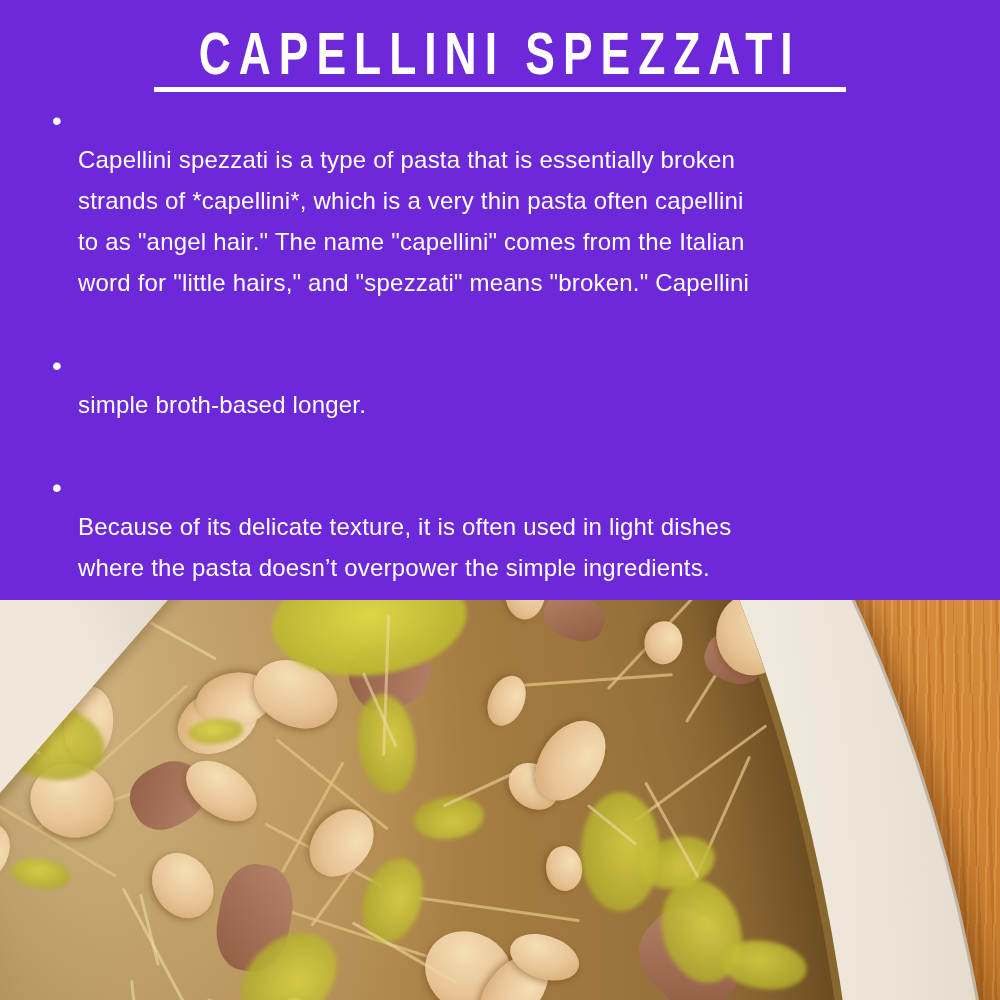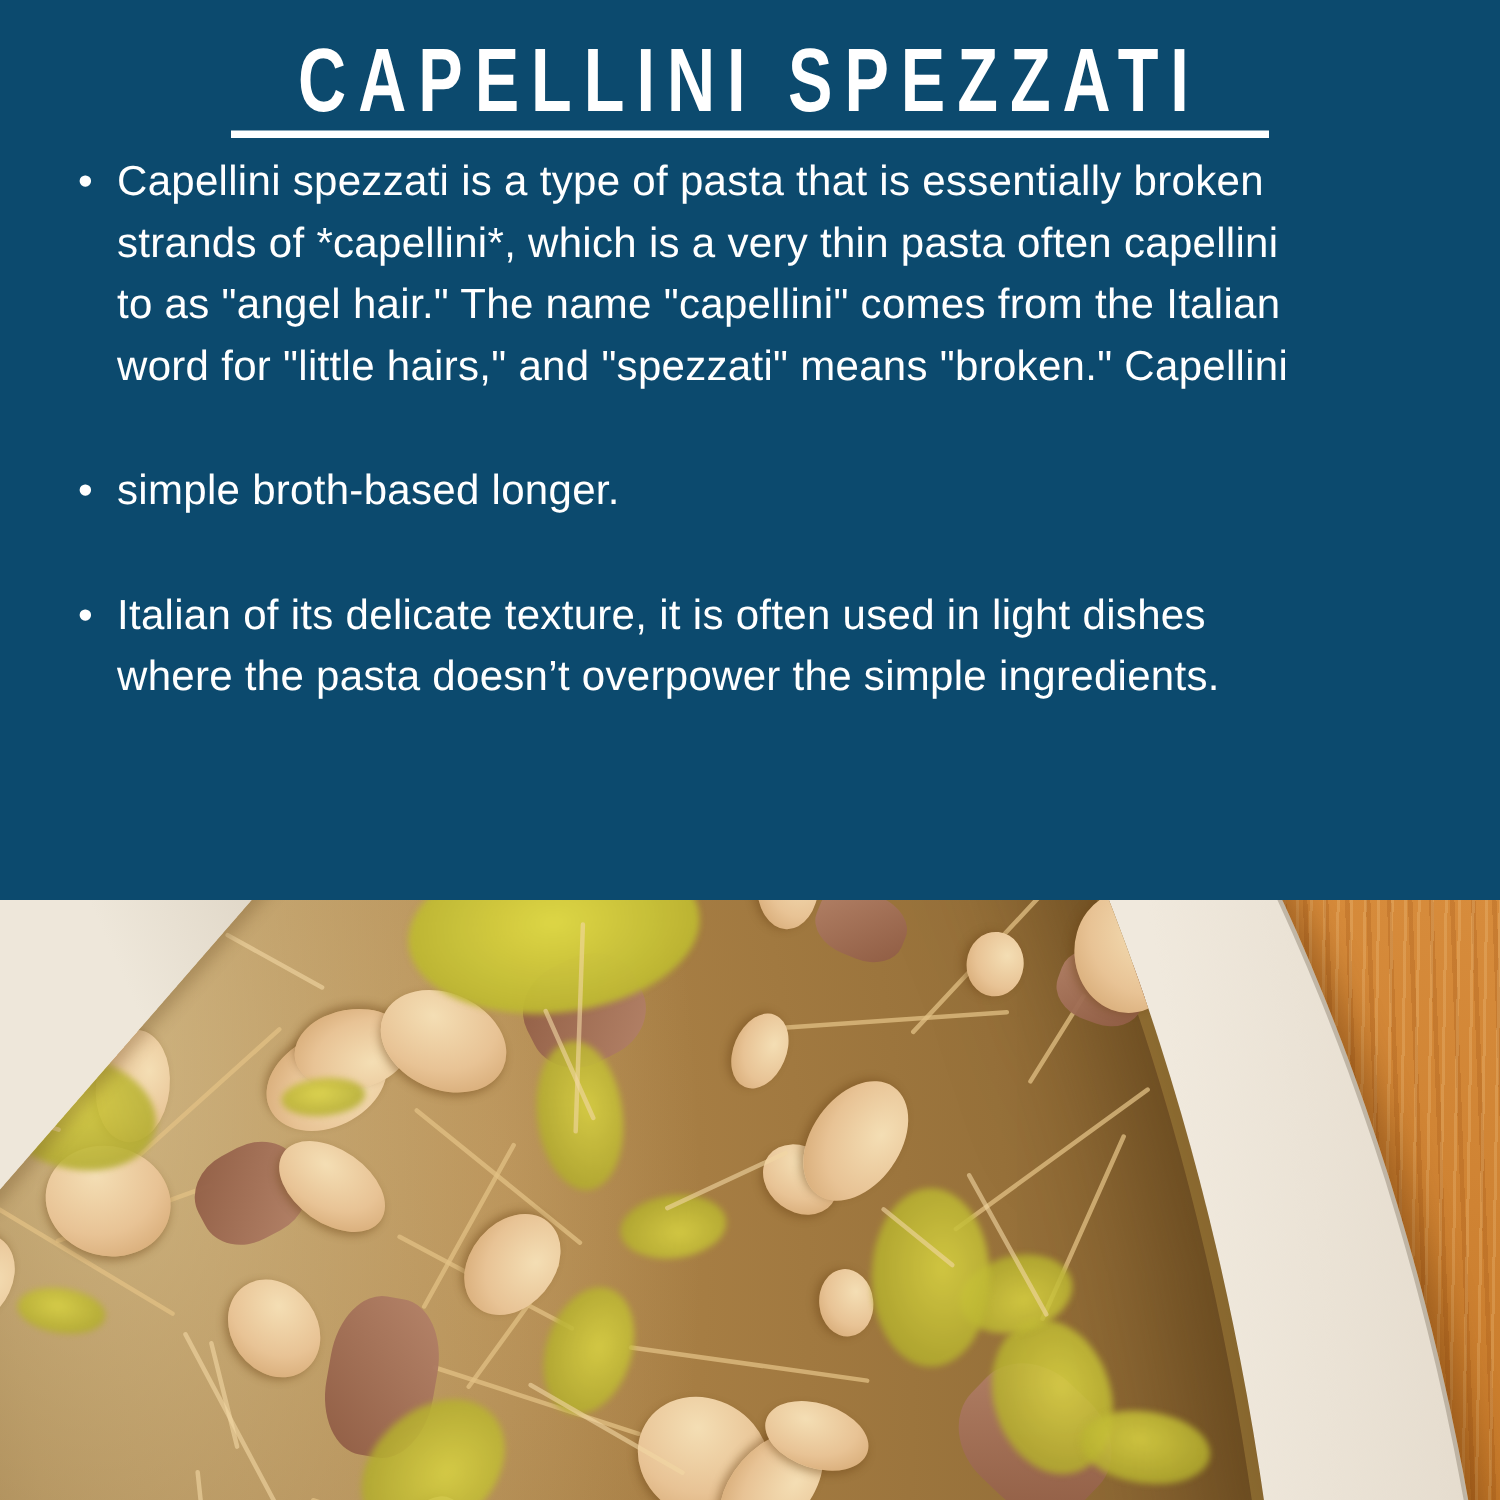--- a/index.html
+++ b/index.html
@@ -1,29 +1,29 @@
 <!DOCTYPE html>
 <html><head>
 <meta charset="utf-8">
 <style>
   html,body{margin:0;padding:0;background:#000;}
-  .card{position:relative;width:1000px;height:1000px;background:#0c4a6e;overflow:hidden;
+  .card{position:relative;width:1000px;height:1000px;background:#6d28d9;overflow:hidden;
         font-family:"Liberation Sans","DejaVu Sans",sans-serif;}
 
   
   .title-block{text-align:center;padding-top:24px;}
   .title-text{display:inline-block;color:#ffffff;font-weight:bold;font-size:60px;line-height:60px;
               letter-spacing:0.18em;white-space:nowrap;transform:scaleX(0.74);transform-origin:center;}
   .title-underline{width:692px;height:5px;background:#ffffff;margin:3px auto 0 auto;}
 
   
   .bullets{margin-top:8px;padding:0 40px 0 52px;color:#ffffff;}
   .bullet-item{display:flex;margin-bottom:42px;}
   .bullet-marker{width:26px;flex:0 0 26px;font-size:28px;line-height:41px;}
-  .bullet-text{font-size:28px;line-height:41px;letter-spacing:0.2px;}
+  .bullet-text{font-size:24px;line-height:41px;letter-spacing:0.2px;margin-top:39px;}
   .bullet-line{display:block;white-space:pre;}
 
   
   .photo{position:absolute;left:0;top:600px;width:1000px;height:400px;overflow:hidden;}
   .wood{position:absolute;inset:0;background-color:#cb7f2f;
         background-image:
           repeating-linear-gradient(91deg, rgba(255,228,175,0.18) 0 2px, rgba(0,0,0,0) 2px 9px),
           repeating-linear-gradient(88deg, rgba(148,72,12,0.22) 0 3px, rgba(0,0,0,0) 3px 14px),
           linear-gradient(200deg,#d78c3c 0%,#c77a2a 55%,#d9923f 100%);}
   .bowl{position:absolute;left:-300px;top:-520px;width:1290px;height:2150px;border-radius:50%;
@@ -78,21 +78,21 @@
     <div class="bullet-item">
       <span class="bullet-marker">•</span>
       <span class="bullet-text">
         <span class="bullet-line">simple broth-based longer.</span>
       </span>
     </div>
 
     <div class="bullet-item">
       <span class="bullet-marker">•</span>
       <span class="bullet-text">
-        <span class="bullet-line">Italian of its delicate texture, it is often used in light dishes</span>
+        <span class="bullet-line">Because of its delicate texture, it is often used in light dishes</span>
         <span class="bullet-line">where the pasta doesn’t overpower the simple ingredients.</span>
       </span>
     </div>
 
   </div>
 
   <div class="photo" role="img" aria-label="Close-up photo of a white ceramic bowl of golden-brown broth soup containing white cannellini beans, short broken capellini pasta strands, yellow-green celery leaves and small pieces of meat, set on an orange wooden table.">
     <div class="wood"></div>
     <div class="bowl"></div>
     <div class="soup">

